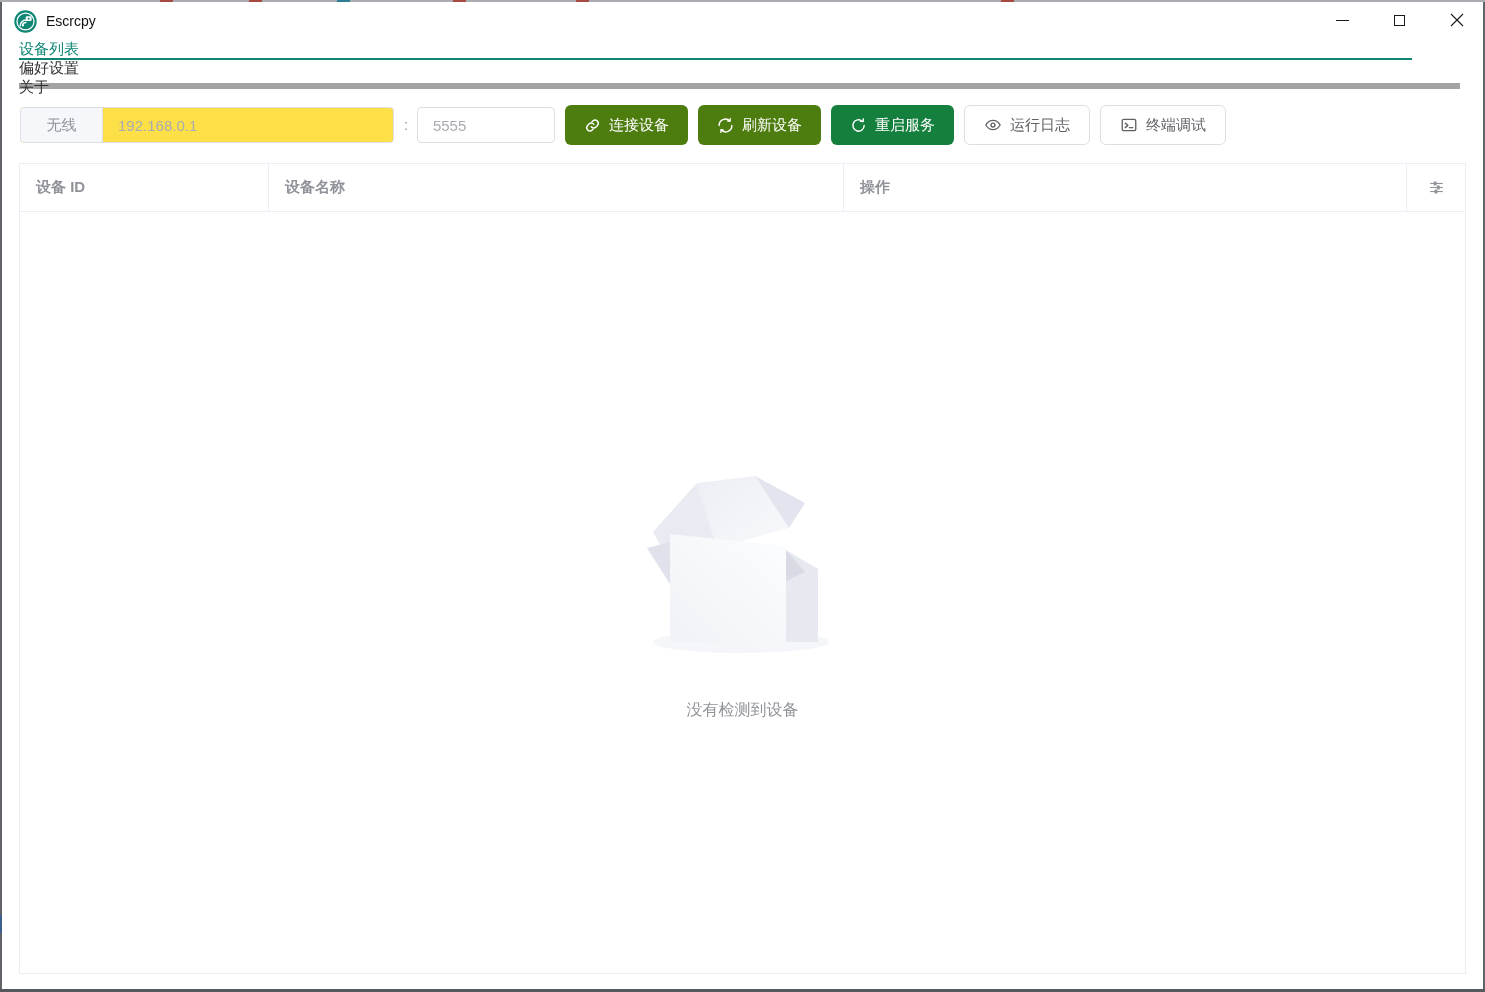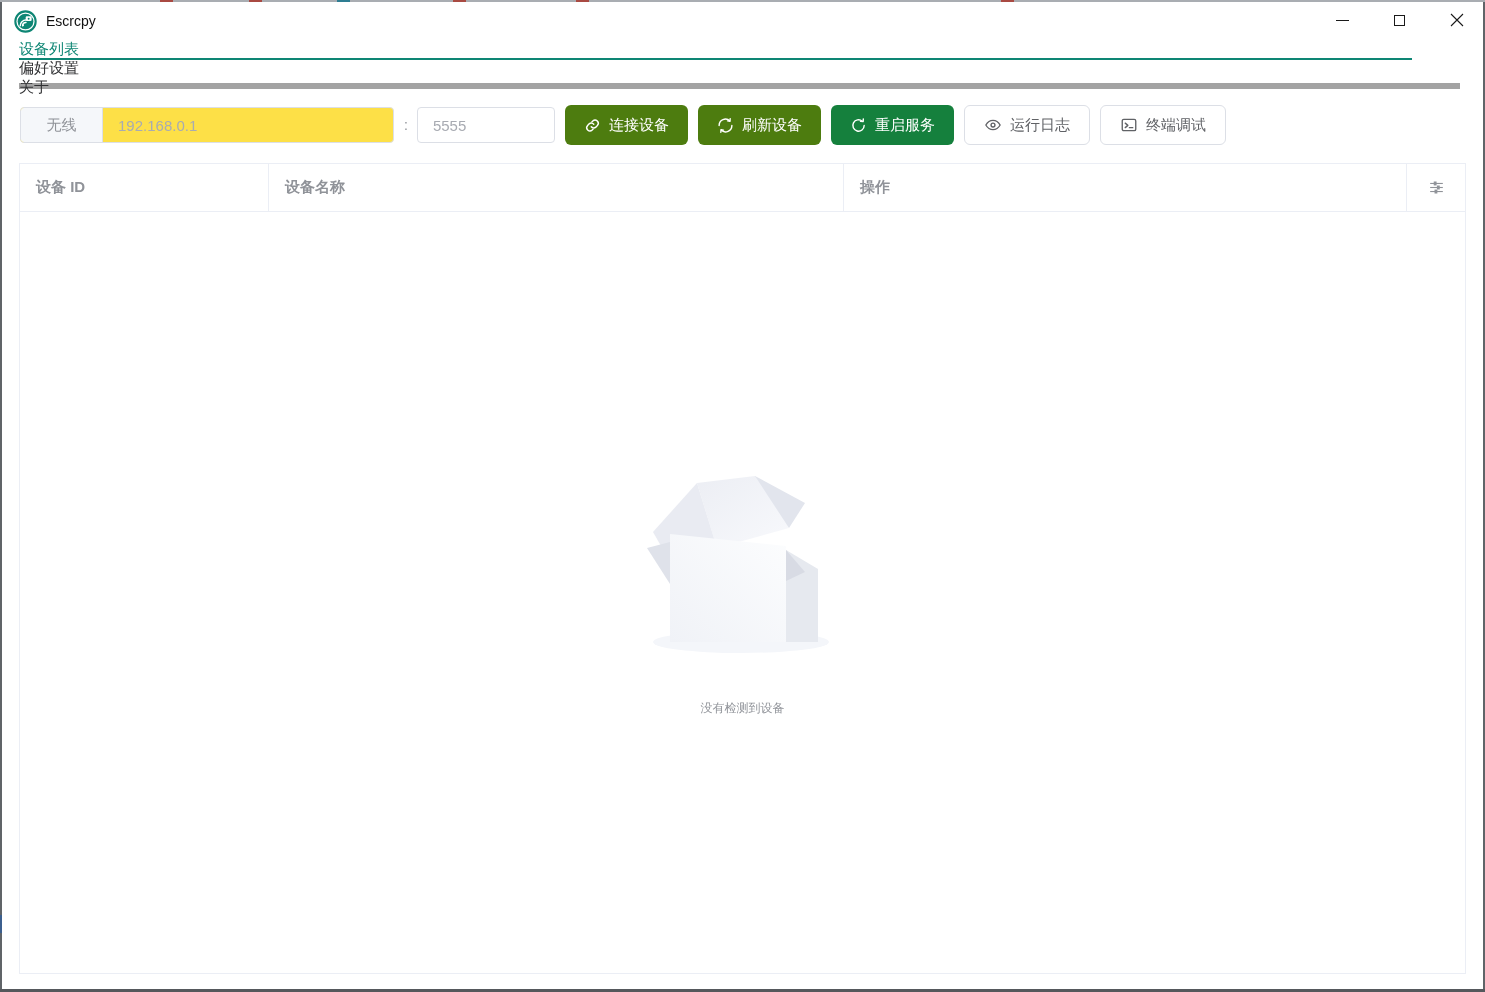--- a/index.html
+++ b/index.html
@@ -49,21 +49,21 @@
   .device-table { position:absolute; top:163px; left:19px; width:1447px; height:811px; border:1px solid #ebeef5; }
   .thead { display:flex; height:48px; border-bottom:1px solid #ebeef5; }
   .th { display:flex; align-items:center; padding-left:16px; font-size:15px; font-weight:bold; color:#909399; border-right:1px solid #ebeef5;text-align:right; }
   .th-id { width:249px; }
   .th-name { width:575px; }
   .th-action { width:563px; }
   .th-settings { flex:1; border-right:none; padding-left:0; justify-content:center; cursor:pointer; }
 
   .empty-wrap { position:absolute; top:292px; left:0; width:100%; text-align:center; }
   .empty-img { display:block; margin:0 auto; width:200px; height:200px; }
-  .empty-text { margin-top:44px; font-size:12px; color:#909399; }
+  .empty-text { margin-top:44px; font-size:16px; color:#909399; }
 </style>
 </head>
 <body>
 
 <div class="stage">
 
   <div class="edge-top">
     <span style="left:160px;background:#a94a42;"></span>
     <span style="left:249px;background:#a94a42;"></span>
     <span style="left:337px;background:#2e7d92;"></span>

